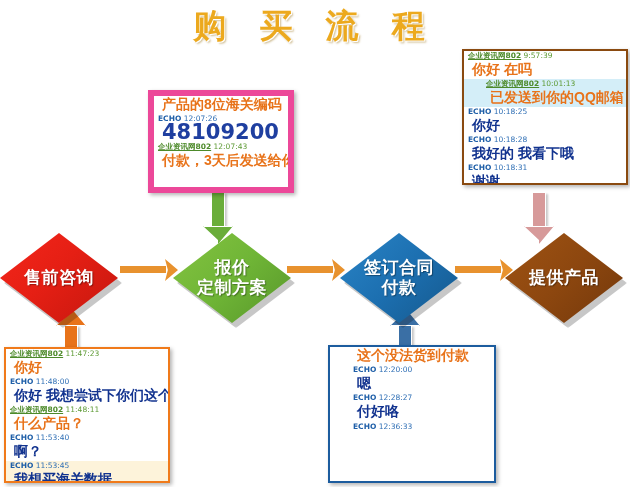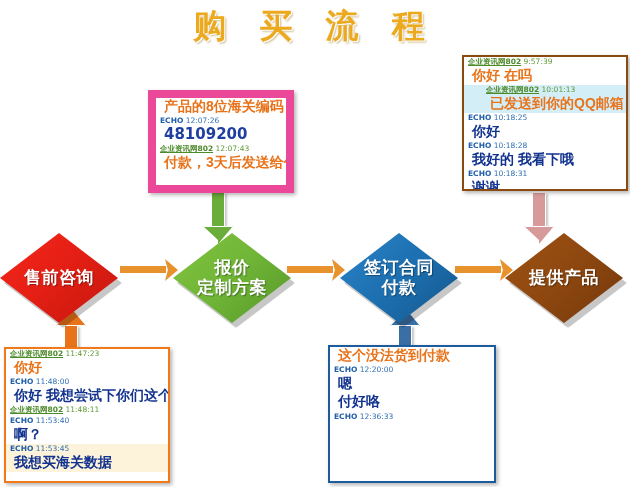--- a/index.html
+++ b/index.html
@@ -71,21 +71,21 @@
   .a-pink  .stem,.a-pink  .head{background:#d79a9a;border:1px solid #ffffff;box-sizing:border-box;}
   .a-orange .stem,.a-orange .head{background:#e8731a;border:1px solid #ffffff;box-sizing:border-box;}
   .a-steel .stem,.a-steel .head{background:#3a6fa5;border:1px solid #ffffff;box-sizing:border-box;}
 
   
   .chat{
     position:absolute;background:#ffffff;box-sizing:border-box;
     box-shadow:2px 2px 4px rgba(0,0,0,.3);
     overflow:hidden;
   }
-  .chat.b-green {border:8px solid #ec4899;}
+  .chat.b-green {border:6px solid #ec4899;}
   .chat.b-brown {border:2px solid #8a4a10;}
   .chat.b-orange{border:2px solid #f07a1a;}
   .chat.b-blue  {border:2px solid #1c5c9e;}
 
   .msg{padding:0 2px 1px 2px;}
   .msg .meta{
     font-size:7.5px;line-height:10px;white-space:nowrap;
     font-family:"DejaVu Sans",sans-serif;
     padding-left:2px;
   }
@@ -95,21 +95,21 @@
     padding-left:6px;font-weight:bold;
   }
   .msg.me   .meta{color:#2f6fb5;}
   .msg.me   .meta .who{color:#1f5fa8;}
   .msg.me   .body{color:#12338f;}
   .msg.them .meta{color:#5d9a34;}
   .msg.them .meta .who{color:#4d8a2a;text-decoration:underline;}
   .msg.them .body{color:#e8731a;}
   .msg.hl-blue{background:#d4eef8;padding-left:20px;}
   .msg.hl-cream{background:#fdf3da;}
-  .msg.num .body{color:#1f3fa0;font-family:"DejaVu Sans",sans-serif;font-size:15px;}
+  .msg.num .body{color:#1f3fa0;font-family:"DejaVu Sans",sans-serif;font-size:21px;}
 </style>
 </head>
 <body>
 
 <div id="stage">
 
   <div class="title">购 买 流 程</div>
 
   <div class="harrow" style="left:120px;top:259px;width:58px;">
     <div class="bar"></div>
@@ -188,21 +188,21 @@
     </div>
     <div class="msg them">
       <div class="meta">
         <span class="who">企业资讯网802</span>
         <span>12:07:43</span>
       </div>
       <div class="body">付款，3天后发送给你</div>
     </div>
   </div>
 
-  <div class="chat b-brown" style="left:462px;top:55px;width:166px;height:136px;">
+  <div class="chat b-brown" style="left:462px;top:49px;width:166px;height:136px;">
     <div class="msg them">
       <div class="meta">
         <span class="who">企业资讯网802</span>
         <span>9:57:39</span>
       </div>
       <div class="body">你好  在吗</div>
     </div>
     <div class="msg them hl-blue">
       <div class="meta">
         <span class="who">企业资讯网802</span>
@@ -246,49 +246,54 @@
         <span class="who">ECHO</span>
         <span>11:48:00</span>
       </div>
       <div class="body">你好  我想尝试下你们这个产品</div>
     </div>
     <div class="msg them">
       <div class="meta">
         <span class="who">企业资讯网802</span>
         <span>11:48:11</span>
       </div>
+      <div class="body">什么产品？</div>
     </div>
     <div class="msg me">
       <div class="meta">
         <span class="who">ECHO</span>
         <span>11:53:40</span>
       </div>
       <div class="body">啊？</div>
     </div>
     <div class="msg me hl-cream">
       <div class="meta">
         <span class="who">ECHO</span>
         <span>11:53:45</span>
       </div>
       <div class="body">我想买海关数据</div>
     </div>
   </div>
 
-  <div class="chat b-blue" style="left:328px;top:345px;width:168px;height:138px;">
+  <div class="chat b-blue" style="left:328px;top:345px;width:168px;height:138px;padding-left:19px;">
     <div class="msg them">
       <div class="body">这个没法货到付款</div>
     </div>
     <div class="msg me">
       <div class="meta">
         <span class="who">ECHO</span>
         <span>12:20:00</span>
       </div>
       <div class="body">嗯</div>
     </div>
     <div class="msg me">
+      <div class="meta">
+        <span class="who">ECHO</span>
+        <span>12:28:27</span>
+      </div>
       <div class="body">付好咯</div>
     </div>
     <div class="msg them">
     </div>
     <div class="msg me">
       <div class="meta">
         <span class="who">ECHO</span>
         <span>12:36:33</span>
       </div>
     </div>

